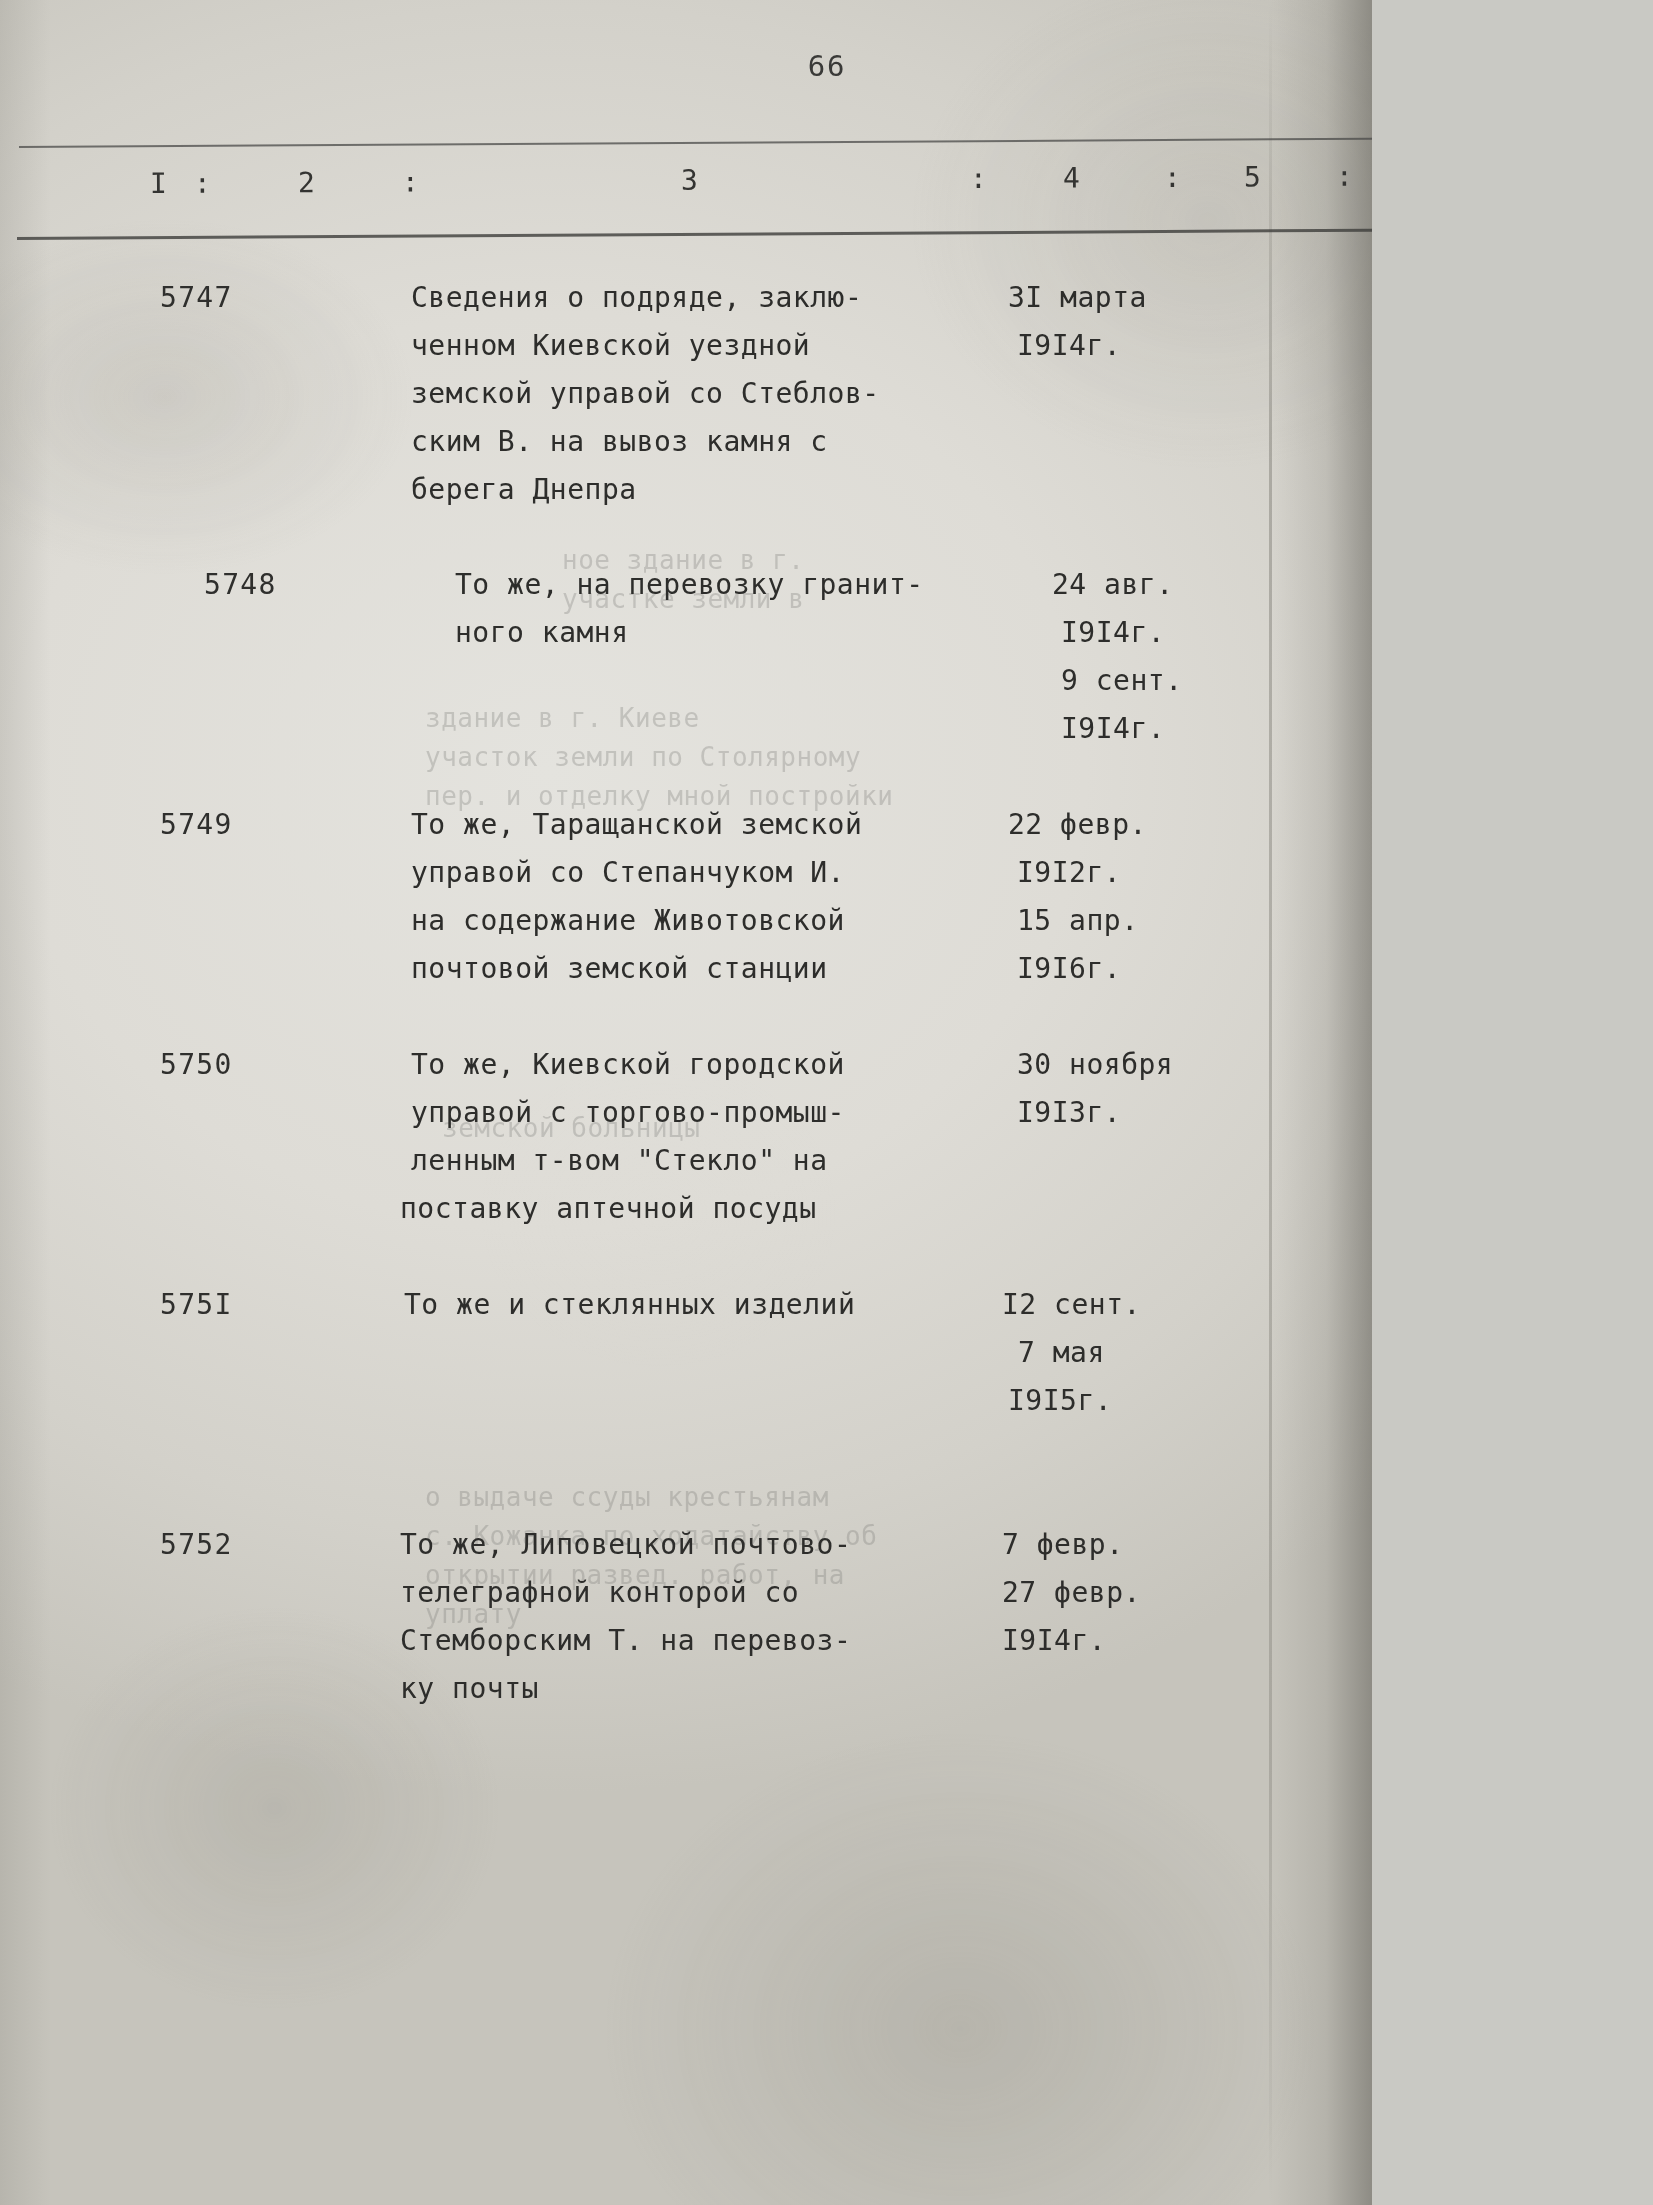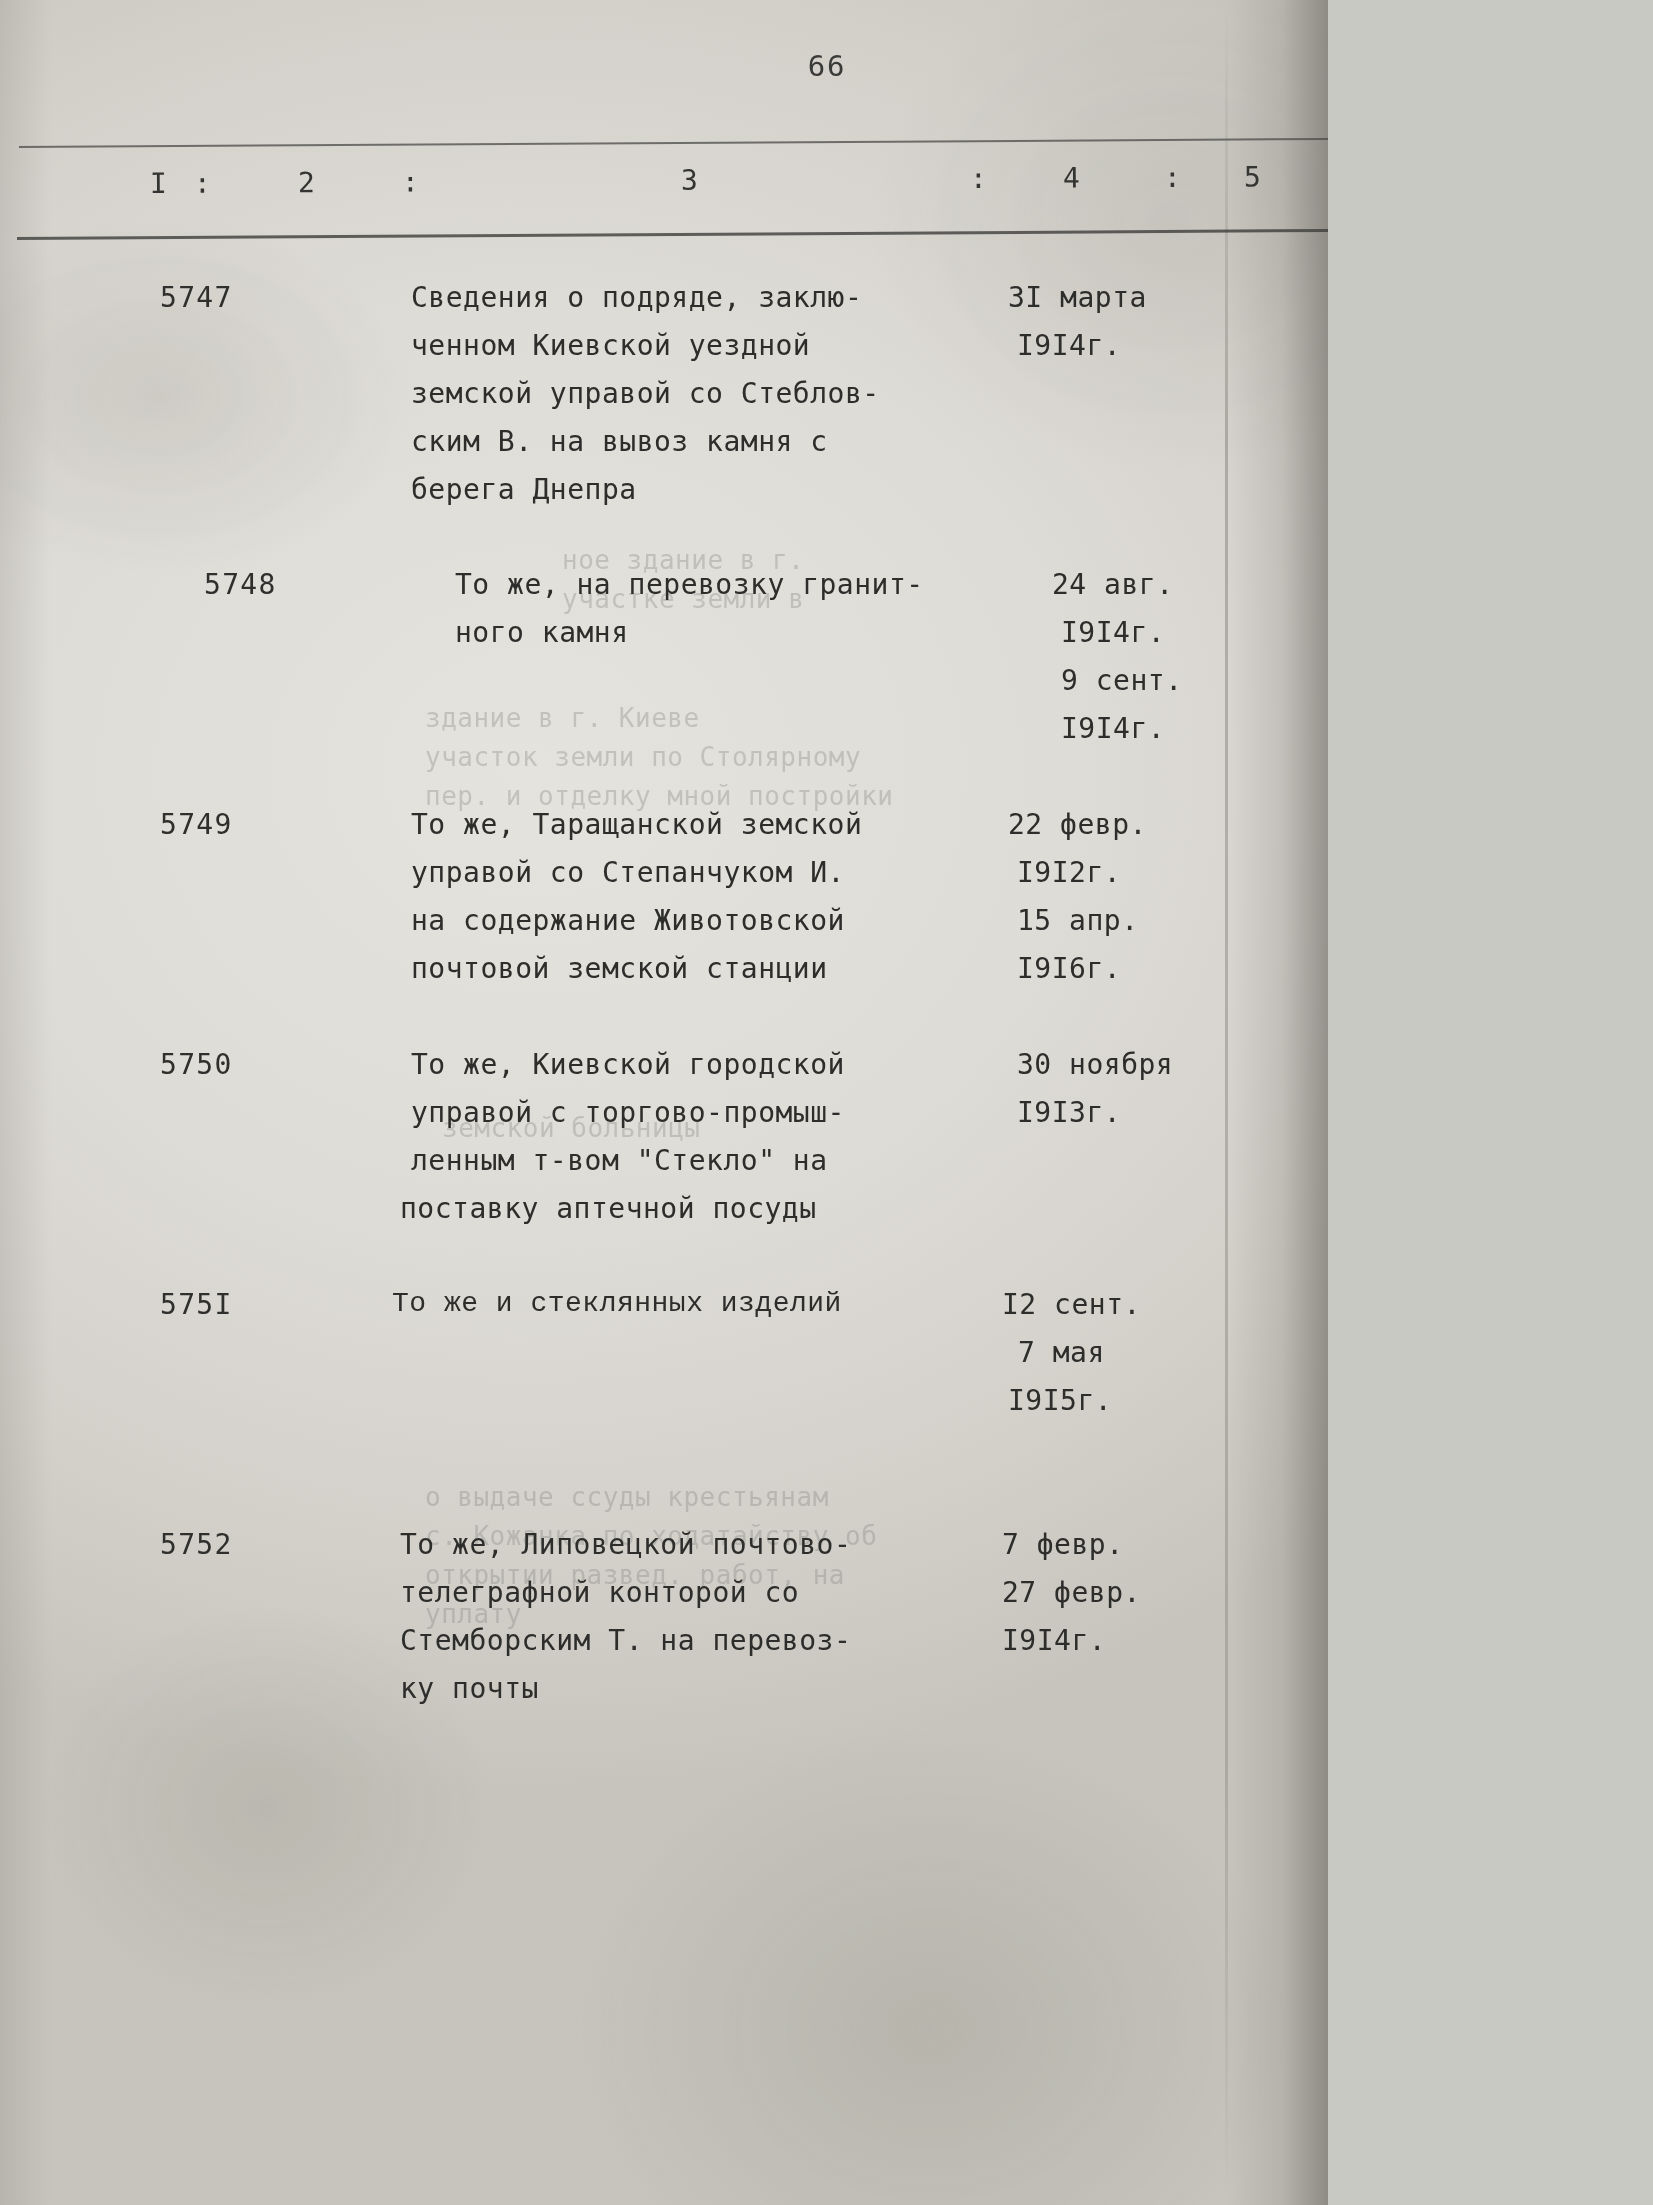--- a/index.html
+++ b/index.html
@@ -15,20 +15,21 @@
   }
 
   
   #page {
     position: relative;
     width: 1328px;
     height: 2205px;
     background:
       radial-gradient(ellipse 1191px 1021px at 40% 35%, #e4e3de 0%, #dedcd6 45%, #d3d1ca 75%, #c6c4bc 100%);
     overflow: hidden;
+    padding-left: 44px;
   }
 
   
   #grain {
     position: absolute;
     inset: 0;
     pointer-events: none;
     background-image:
       radial-gradient(ellipse 357px 255px at 12% 18%, rgba(150,148,140,0.20), rgba(0,0,0,0) 70%),
       radial-gradient(ellipse 425px 357px at 88% 10%, rgba(160,158,150,0.18), rgba(0,0,0,0) 70%),
@@ -288,21 +289,21 @@
         <span class="cell-title ink">ленным т-вом "Стекло" на</span>
       </div>
       <div class="row">
         <span class="cell-title ink" style="left:400px;">поставку аптечной посуды</span>
       </div>
     </div>
 
     <div class="entry" style="height:208px;">
       <div class="row">
         <span class="cell-num ink">575I</span>
-        <span class="cell-title ink" style="left:392px;font-family:Liberation Mono, monospace;">То же и стеклянных изделий</span>
+        <span class="cell-title ink" style="left:404px;">То же и стеклянных изделий</span>
         <span class="cell-date ink" style="left:1002px;">I2 сент.</span>
       </div>
       <div class="row">
         <span class="cell-date ink" style="left:1018px;">7 мая</span>
       </div>
       <div class="row">
         <span class="cell-date ink" style="left:1008px;">I9I5г.</span>
       </div>
     </div>
 

